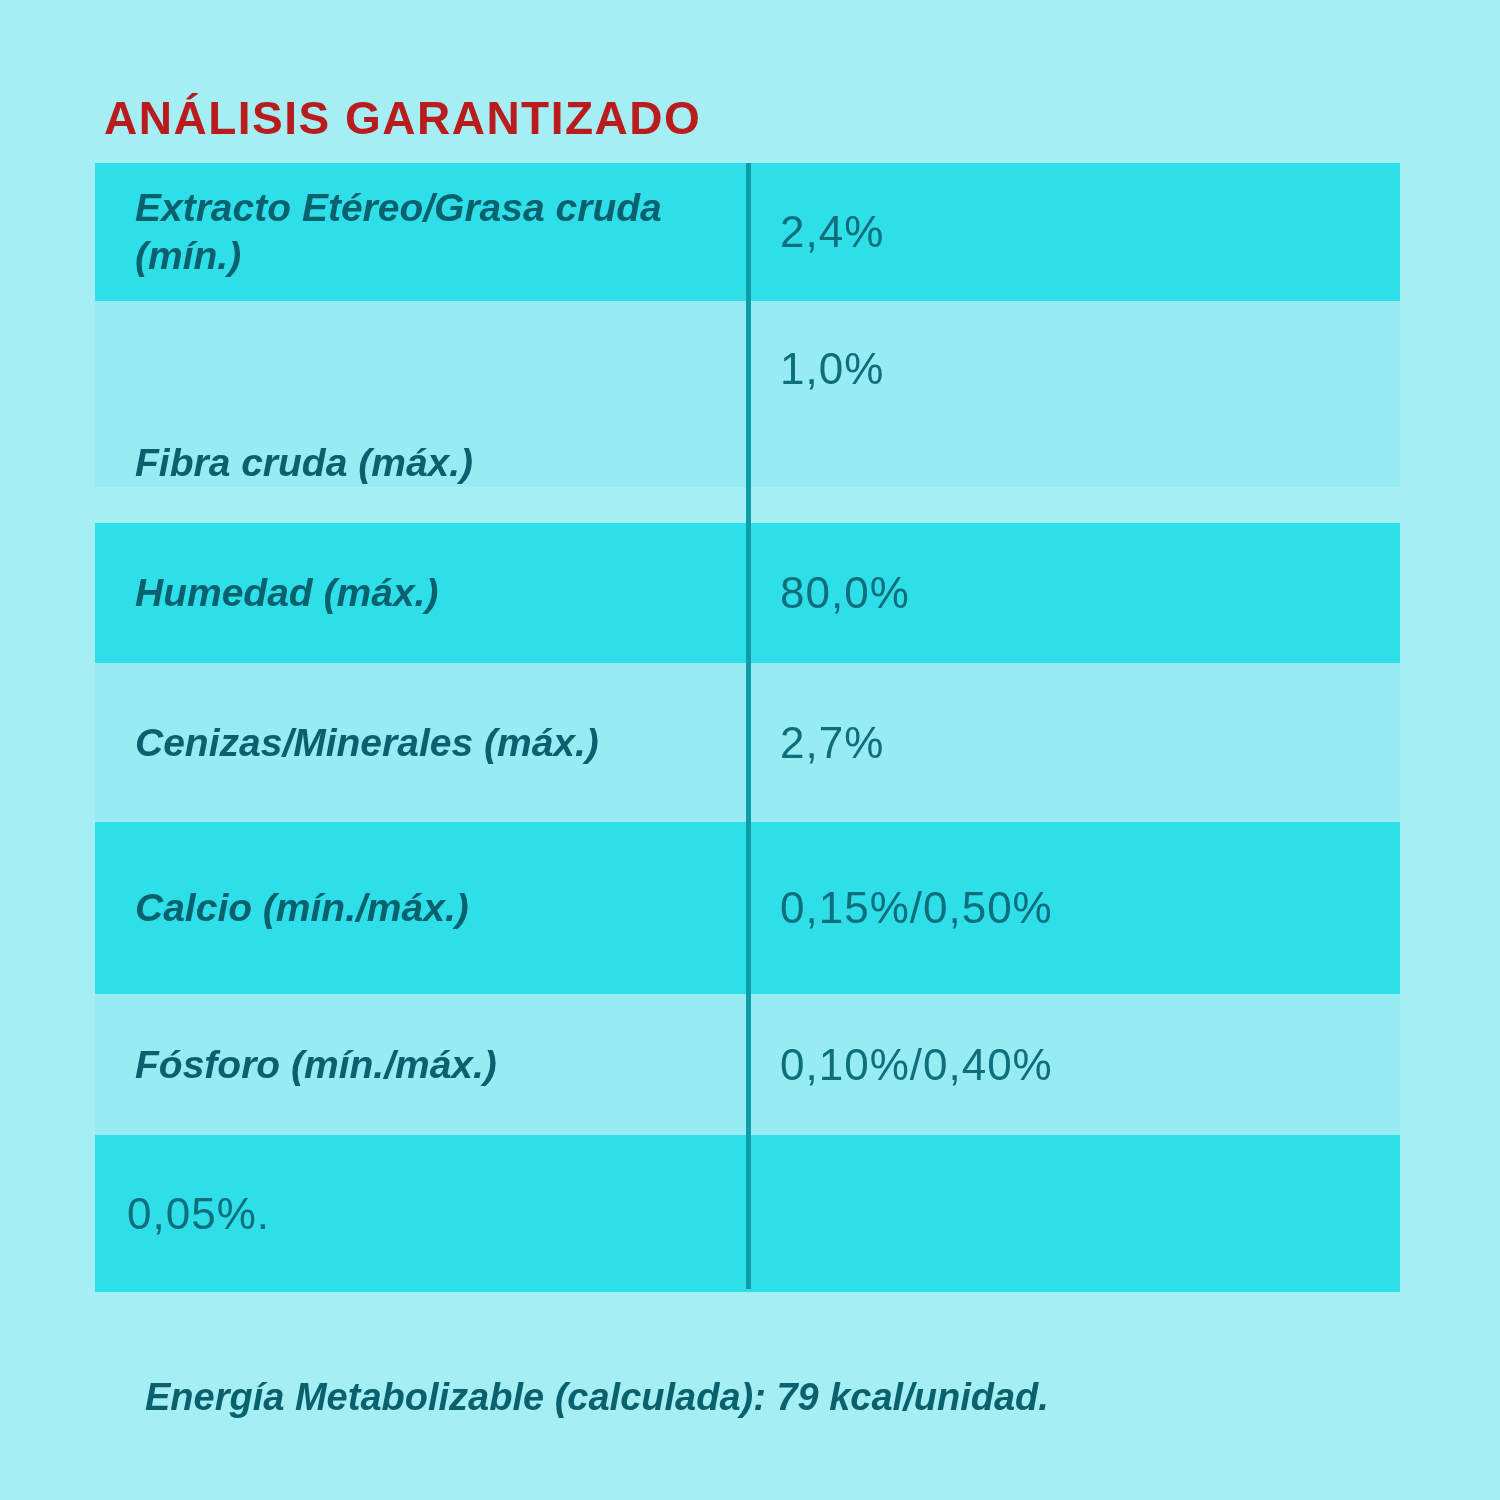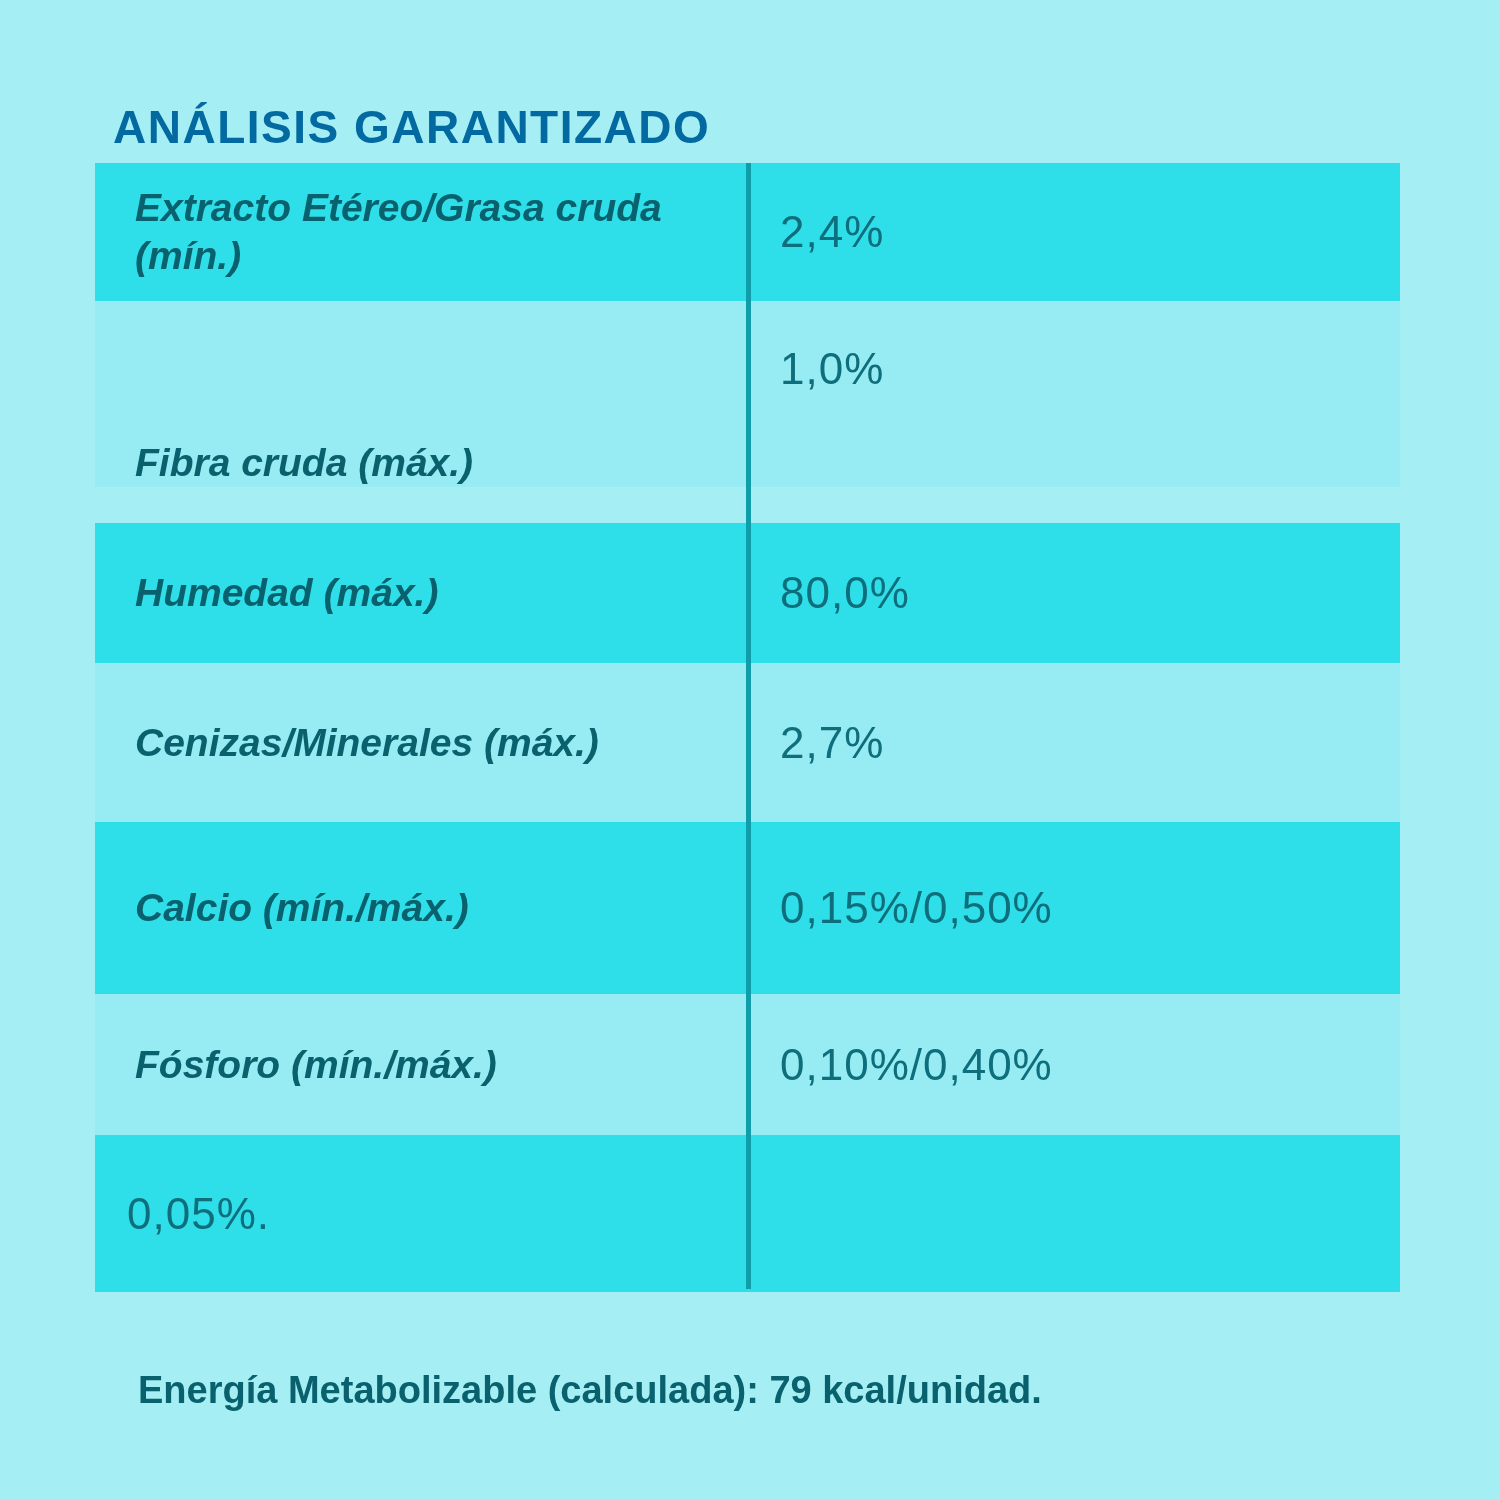--- a/index.html
+++ b/index.html
@@ -10,25 +10,25 @@
   }
   .canvas{
     position:relative;
     width:1500px;height:1500px;
     background:#a5eef4;
     overflow:hidden;
   }
   .panel-title{
     position:absolute;
     left:97px;top:84px;
-    margin:16px;
+    margin:7px;
     font-size:46px;
     font-weight:700;
     letter-spacing:1.5px;
-    color:#0369a1;
+    color:#b91c1c;
   }
   .analysis-table{
     position:absolute;
     left:95px;top:163px;
     width:1305px;
   }
   .rows{position:relative;}
   .row{
     display:flex;
     align-items:center;
@@ -77,23 +77,24 @@
   }
   .column-divider{
     position:absolute;
     left:651px;top:0;
     width:5px;height:calc(100% - 3px);
     background:#0e9da9;
   }
   .energy-note{
     position:absolute;
     left:137px;top:1368px;
-    margin:1px;
+    margin:8px;
     font-size:38px;
     font-weight:700;
+    font-style:italic;
     color:#0a616e;
   }
 </style>
 </head>
 <body>
 
 <div class="canvas">
 
   <h1 class="panel-title">ANÁLISIS GARANTIZADO</h1>
 

